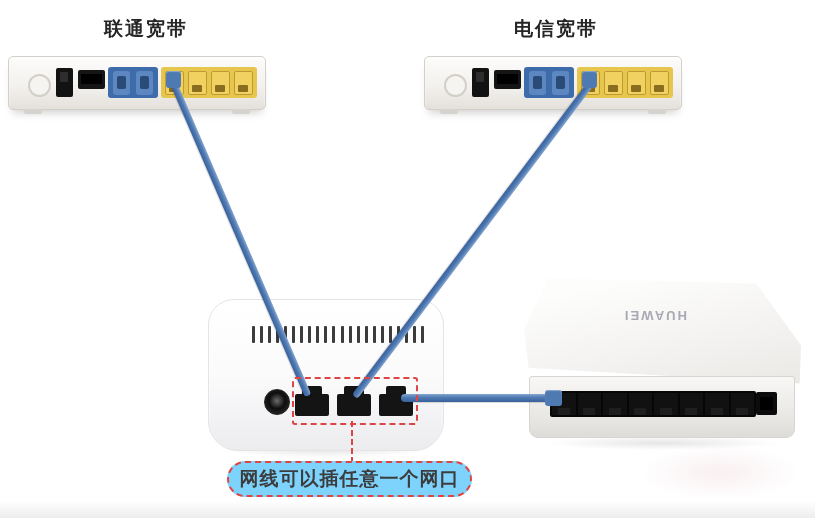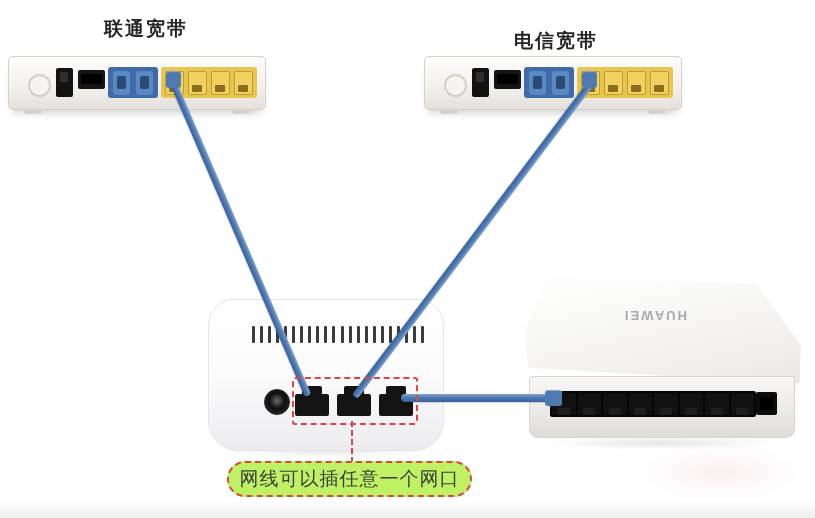--- a/index.html
+++ b/index.html
@@ -6,21 +6,21 @@
   .canvas{
     position:relative;width:815px;height:518px;background:#ffffff;
     overflow:hidden;font-family:"Liberation Sans","DejaVu Sans",sans-serif;
   }
   
   .device-title{
     position:absolute;font-size:19px;font-weight:700;color:#252525;
     letter-spacing:2px;white-space:nowrap;
   }
   .title-unicom{left:104px;top:16px;}
-  .title-telecom{left:514px;top:28px;}
+  .title-telecom{left:514px;top:16px;}
 
   
   .modem{position:absolute;width:258px;height:54px;}
   .modem-left{left:8px;top:56px;}
   .modem-right{left:424px;top:56px;}
   .modem-body{
     position:absolute;inset:0;border-radius:5px;
     background:linear-gradient(180deg,#fdfcfb 0%,#f3f1ee 55%,#e4e1dc 100%);
     border:1px solid #d3d0ca;
     box-shadow:0 7px 9px -5px rgba(0,0,0,0.22), inset 0 2px 2px rgba(255,255,255,0.9);
@@ -129,23 +129,23 @@
   .annotation-rect{
     position:absolute;left:292px;top:377px;width:122px;height:44px;
     border:2px dashed #dd4444;border-radius:3px;
   }
   .annotation-leader{
     position:absolute;left:351px;top:421px;height:42px;width:0;
     border-left:2px dashed #dd4444;
   }
   .annotation-label{
     position:absolute;left:227px;top:461px;width:245px;height:36px;
-    border:2px dashed #dd4444;border-radius:18px;background:#bef264;
+    border:2px dashed #dd4444;border-radius:18px;background:#7dd3fc;
     display:flex;align-items:center;justify-content:center;
-    font-size:19px;font-weight:400;color:#3c3c3c;letter-spacing:1px;white-space:nowrap;
+    font-size:19px;font-weight:700;color:#3c3c3c;letter-spacing:1px;white-space:nowrap;
     box-sizing:border-box;
   }
 
   
   .watermark{
     position:absolute;left:640px;top:445px;width:160px;height:55px;
     background:radial-gradient(ellipse at center,rgba(225,185,190,0.22) 0%,rgba(225,185,190,0) 70%);
   }
   .bottom-band{
     position:absolute;left:0;top:500px;width:815px;height:18px;

